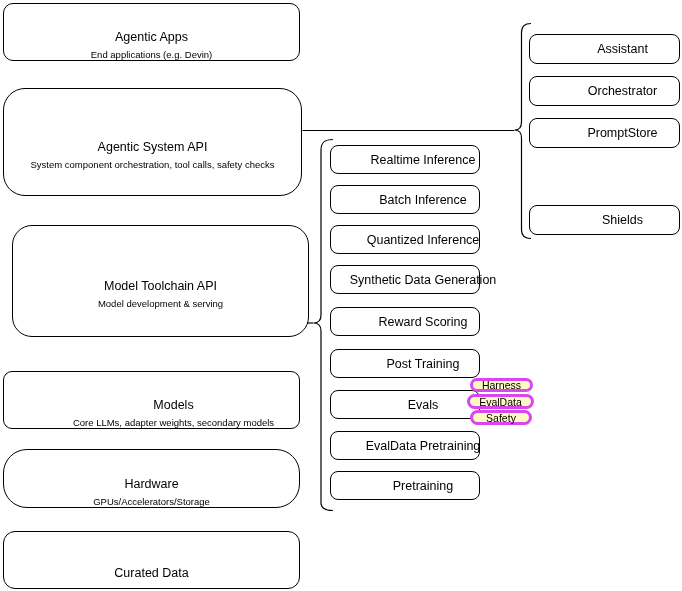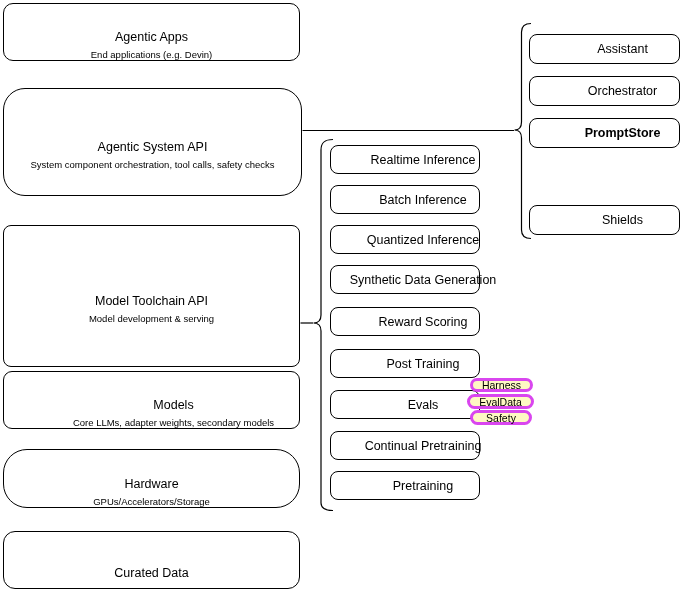--- a/index.html
+++ b/index.html
@@ -21,31 +21,31 @@
     font-size:12.5px;white-space:nowrap;z-index:1;padding-left:36px;
   }
   .pill{
     position:absolute;box-sizing:border-box;border:3px solid #d946ef;background:#fef9c3;
     border-radius:999px;display:flex;align-items:center;justify-content:center;
     font-size:10.5px;line-height:10px;white-space:nowrap;z-index:3;
   }
   
   .lb1{left:3px;top:3px;width:297px;height:58px;border-radius:10px;}
   .lb2{left:3px;top:88px;width:299px;height:108px;border-radius:22px;}
-  .lb3{left:3px;top:225px;width:297px;height:142px;border-radius:8px;}
+  .lb3{left:12px;top:225px;width:297px;height:112px;border-radius:20px;}
   .lb4{left:3px;top:371px;width:297px;height:58px;border-radius:9px;padding-left:44px;}
   .lb5{left:3px;top:449px;width:297px;height:59px;border-radius:24px;}
   .lb6{left:3px;top:531px;width:297px;height:58px;border-radius:12px;}
   
   .mb{left:330px;width:150px;height:29px;}
   .mb1{top:145px;}.mb2{top:185px;}.mb3{top:225px;}.mb4{top:265px;}.mb5{top:307px;}
   .mb6{top:349px;}.mb7{top:390px;}.mb8{top:431px;}.mb9{top:471px;}
   
   .rb{left:529px;width:151px;height:30px;}
-  .rb1{top:34px;}.rb2{top:76px;}.rb3{top:118px;font-weight:bold;}.rb4{top:162px;}.rb5{top:205px;}
+  .rb1{top:34px;}.rb2{top:76px;}.rb3{top:118px;}.rb4{top:162px;}.rb5{top:205px;}
   
   .pl1{left:470px;top:378px;width:63px;height:14px;}
   .pl2{left:467px;top:394px;width:67px;height:15px;}
   .pl3{left:470px;top:410px;width:62px;height:15px;}
 </style>
 </head>
 <body>
 
 <div id="canvas">
 
@@ -84,21 +84,21 @@
     <div class="title">Curated Data</div>
   </div>
 
   <div class="sbox mb mb1">Realtime Inference</div>
   <div class="sbox mb mb2">Batch Inference</div>
   <div class="sbox mb mb3">Quantized Inference</div>
   <div class="sbox mb mb4">Synthetic Data Generation</div>
   <div class="sbox mb mb5">Reward Scoring</div>
   <div class="sbox mb mb6">Post Training</div>
   <div class="sbox mb mb7">Evals</div>
-  <div class="sbox mb mb8">Continual Pretraining</div>
+  <div class="sbox mb mb8">EvalData Pretraining</div>
   <div class="sbox mb mb9">Pretraining</div>
 
   <div class="pill pl1">Harness</div>
   <div class="pill pl2">EvalData</div>
   <div class="pill pl3">Safety</div>
 
   <div class="sbox rb rb1">Assistant</div>
   <div class="sbox rb rb2">Orchestrator</div>
   <div class="sbox rb rb3">PromptStore</div>
   <div class="sbox rb rb5">Shields</div>

